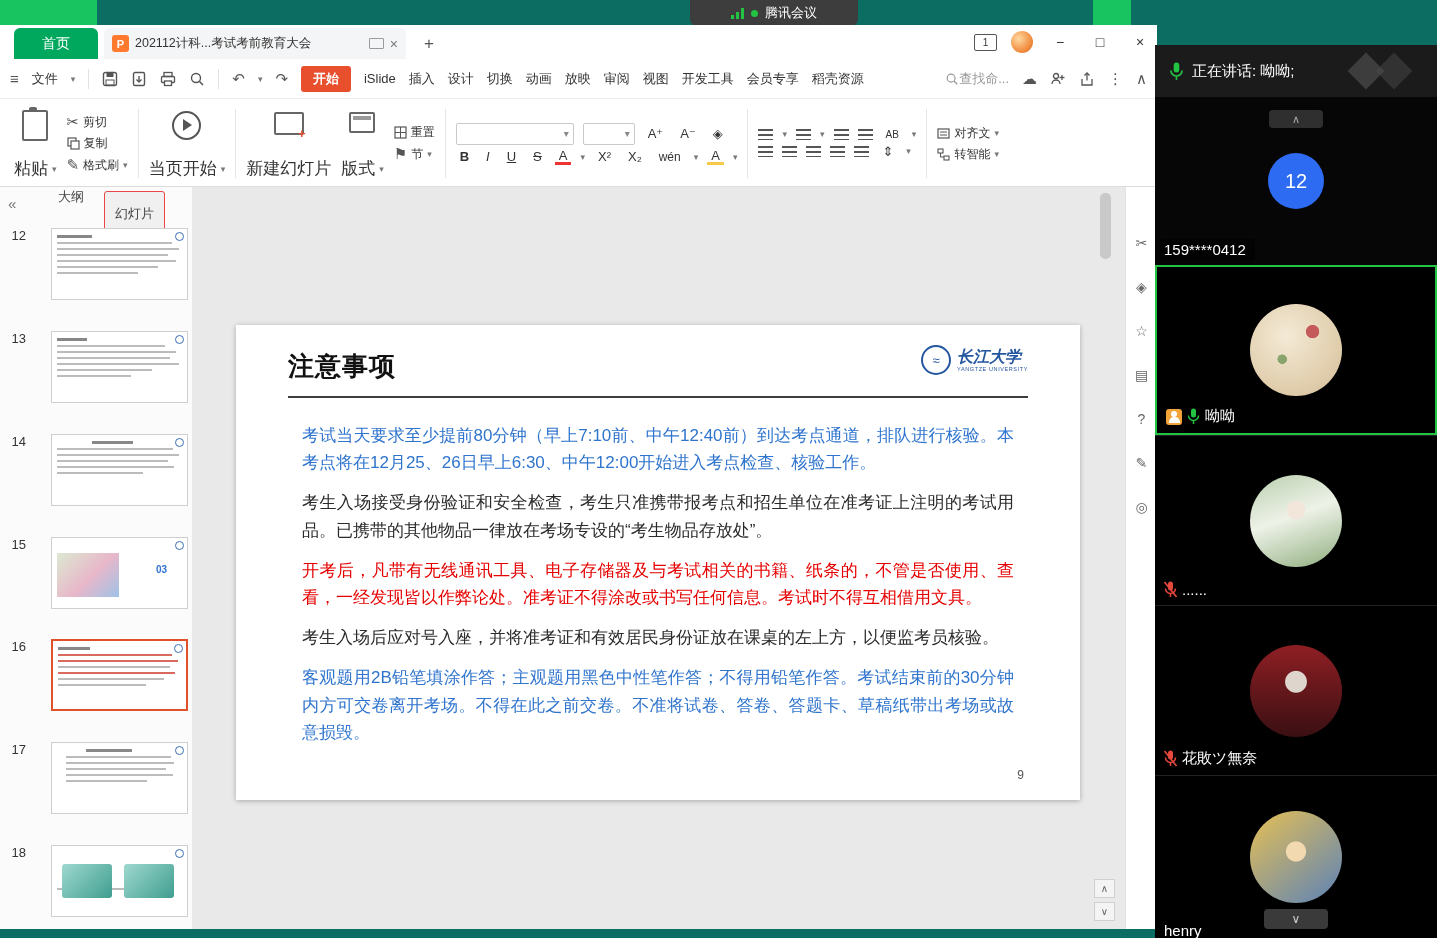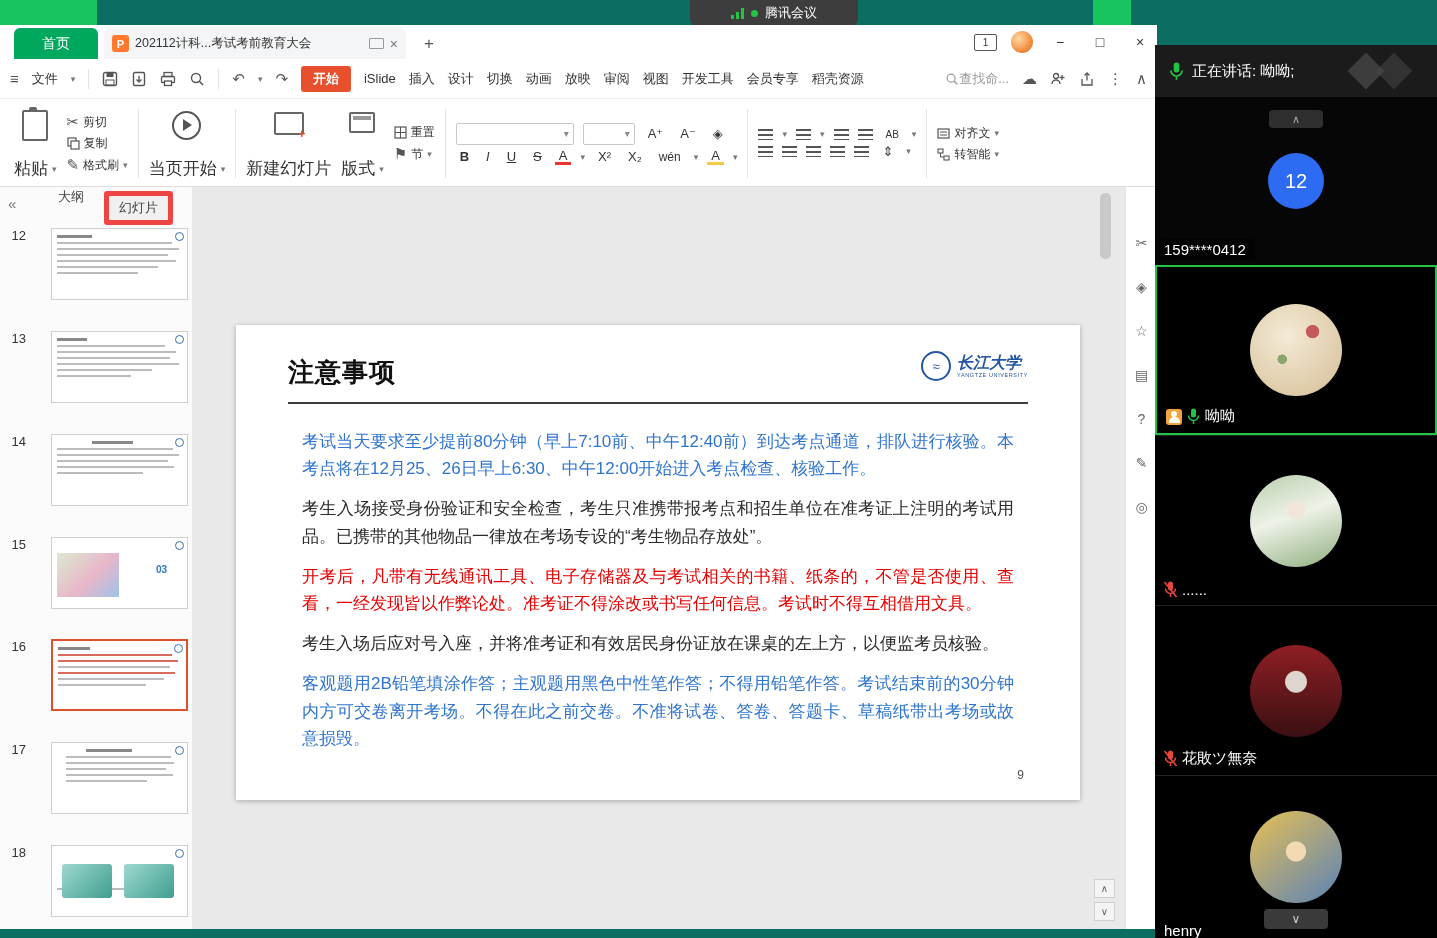--- a/index.html
+++ b/index.html
@@ -73,36 +73,36 @@
   .u-line{text-decoration:underline;}
   .s-line{text-decoration:line-through;}
   .a-color{border-bottom:3px solid #e33;line-height:1;}
   .hl-color{border-bottom:3px solid #f7c948;line-height:1;}
 
   
   .leftpanel{position:absolute;left:0;top:162px;width:192px;bottom:0;background:#fbfbfb;border-right:1px solid #e0e0e0;}
   .collapse{position:absolute;left:8px;top:8px;color:#777;font-size:15px;}
   .ptab{position:absolute;top:1px;font-size:13px;color:#444;}
   .ptab.outline{left:58px;}
-  .ptab.active{left:104px;top:4px;background:#f0f0f0;border:5px solid #ef4444;border-radius:3px;padding:3px 10px;font-family:Liberation Mono, monospace;}
+  .ptab.active{left:104px;top:4px;background:#f0f0f0;border:1px solid #ef4444;border-radius:3px;padding:13px 10px;font-family:Liberation Mono, monospace;}
   .thumb-num{position:absolute;width:26px;text-align:right;font-size:13px;color:#333;}
   .thumb{position:absolute;left:51px;width:137px;height:72px;background:#fff;border:1px solid #cfcfcf;box-sizing:border-box;overflow:hidden;}
   .thumb.sel{border:2px solid #e0502a;}
   .t-logo{position:absolute;right:3px;top:3px;width:7px;height:7px;border-radius:50%;border:1px solid #3a6fb5;}
   .t-title{height:3px;background:#888;margin:6px 5px 4px;}
   .t-ln{height:2px;background:#bcbcbc;margin:4px 5px 0;}
   .t-ln.red{background:#d86a5f;}
   .t-img{position:absolute;left:5px;top:15px;width:62px;height:44px;background:linear-gradient(135deg,#dce9d2,#e8b7c9 55%,#9fc3e8);}
   .t-03{position:absolute;right:20px;top:26px;color:#2f74cd;font-size:10px;font-weight:bold;}
   .t-blk{position:absolute;top:18px;width:50px;height:34px;border-radius:3px;background:linear-gradient(135deg,#9fd8cf,#3f9e90);}
 
   
   .canvas{position:absolute;left:192px;top:162px;right:32px;bottom:0;background:#e9e9e9;}
   .slide{position:absolute;left:44px;top:138px;width:844px;height:475px;background:#fff;
-    box-shadow:0 1px 5px rgba(0,0,0,.28);box-sizing:border-box;padding:30px 52px 0;}
+    box-shadow:0 1px 5px rgba(0,0,0,.28);box-sizing:border-box;padding:24px 52px 0;}
   .slide-head{display:flex;align-items:flex-start;justify-content:space-between;}
   .slide-title{font-size:26px;font-weight:bold;color:#111;letter-spacing:1px;}
   .logo{display:flex;align-items:center;gap:6px;margin-top:-4px;}
   .logo-circle{width:30px;height:30px;border-radius:50%;border:2px solid #2457a0;color:#2457a0;
     display:flex;align-items:center;justify-content:center;font-size:13px;box-sizing:border-box;}
   .logo-txt{display:flex;flex-direction:column;line-height:1.1;}
   .logo-cn{color:#2457a0;font-size:16px;font-weight:bold;font-style:italic;font-family:"Liberation Serif","DejaVu Serif",serif;}
   .logo-en{color:#2457a0;font-size:5.5px;letter-spacing:.6px;}
   .slide-rule{border-top:2px solid #3d3d3d;margin-top:12px;}
   .slide-body{margin:24px 14px 0;}

